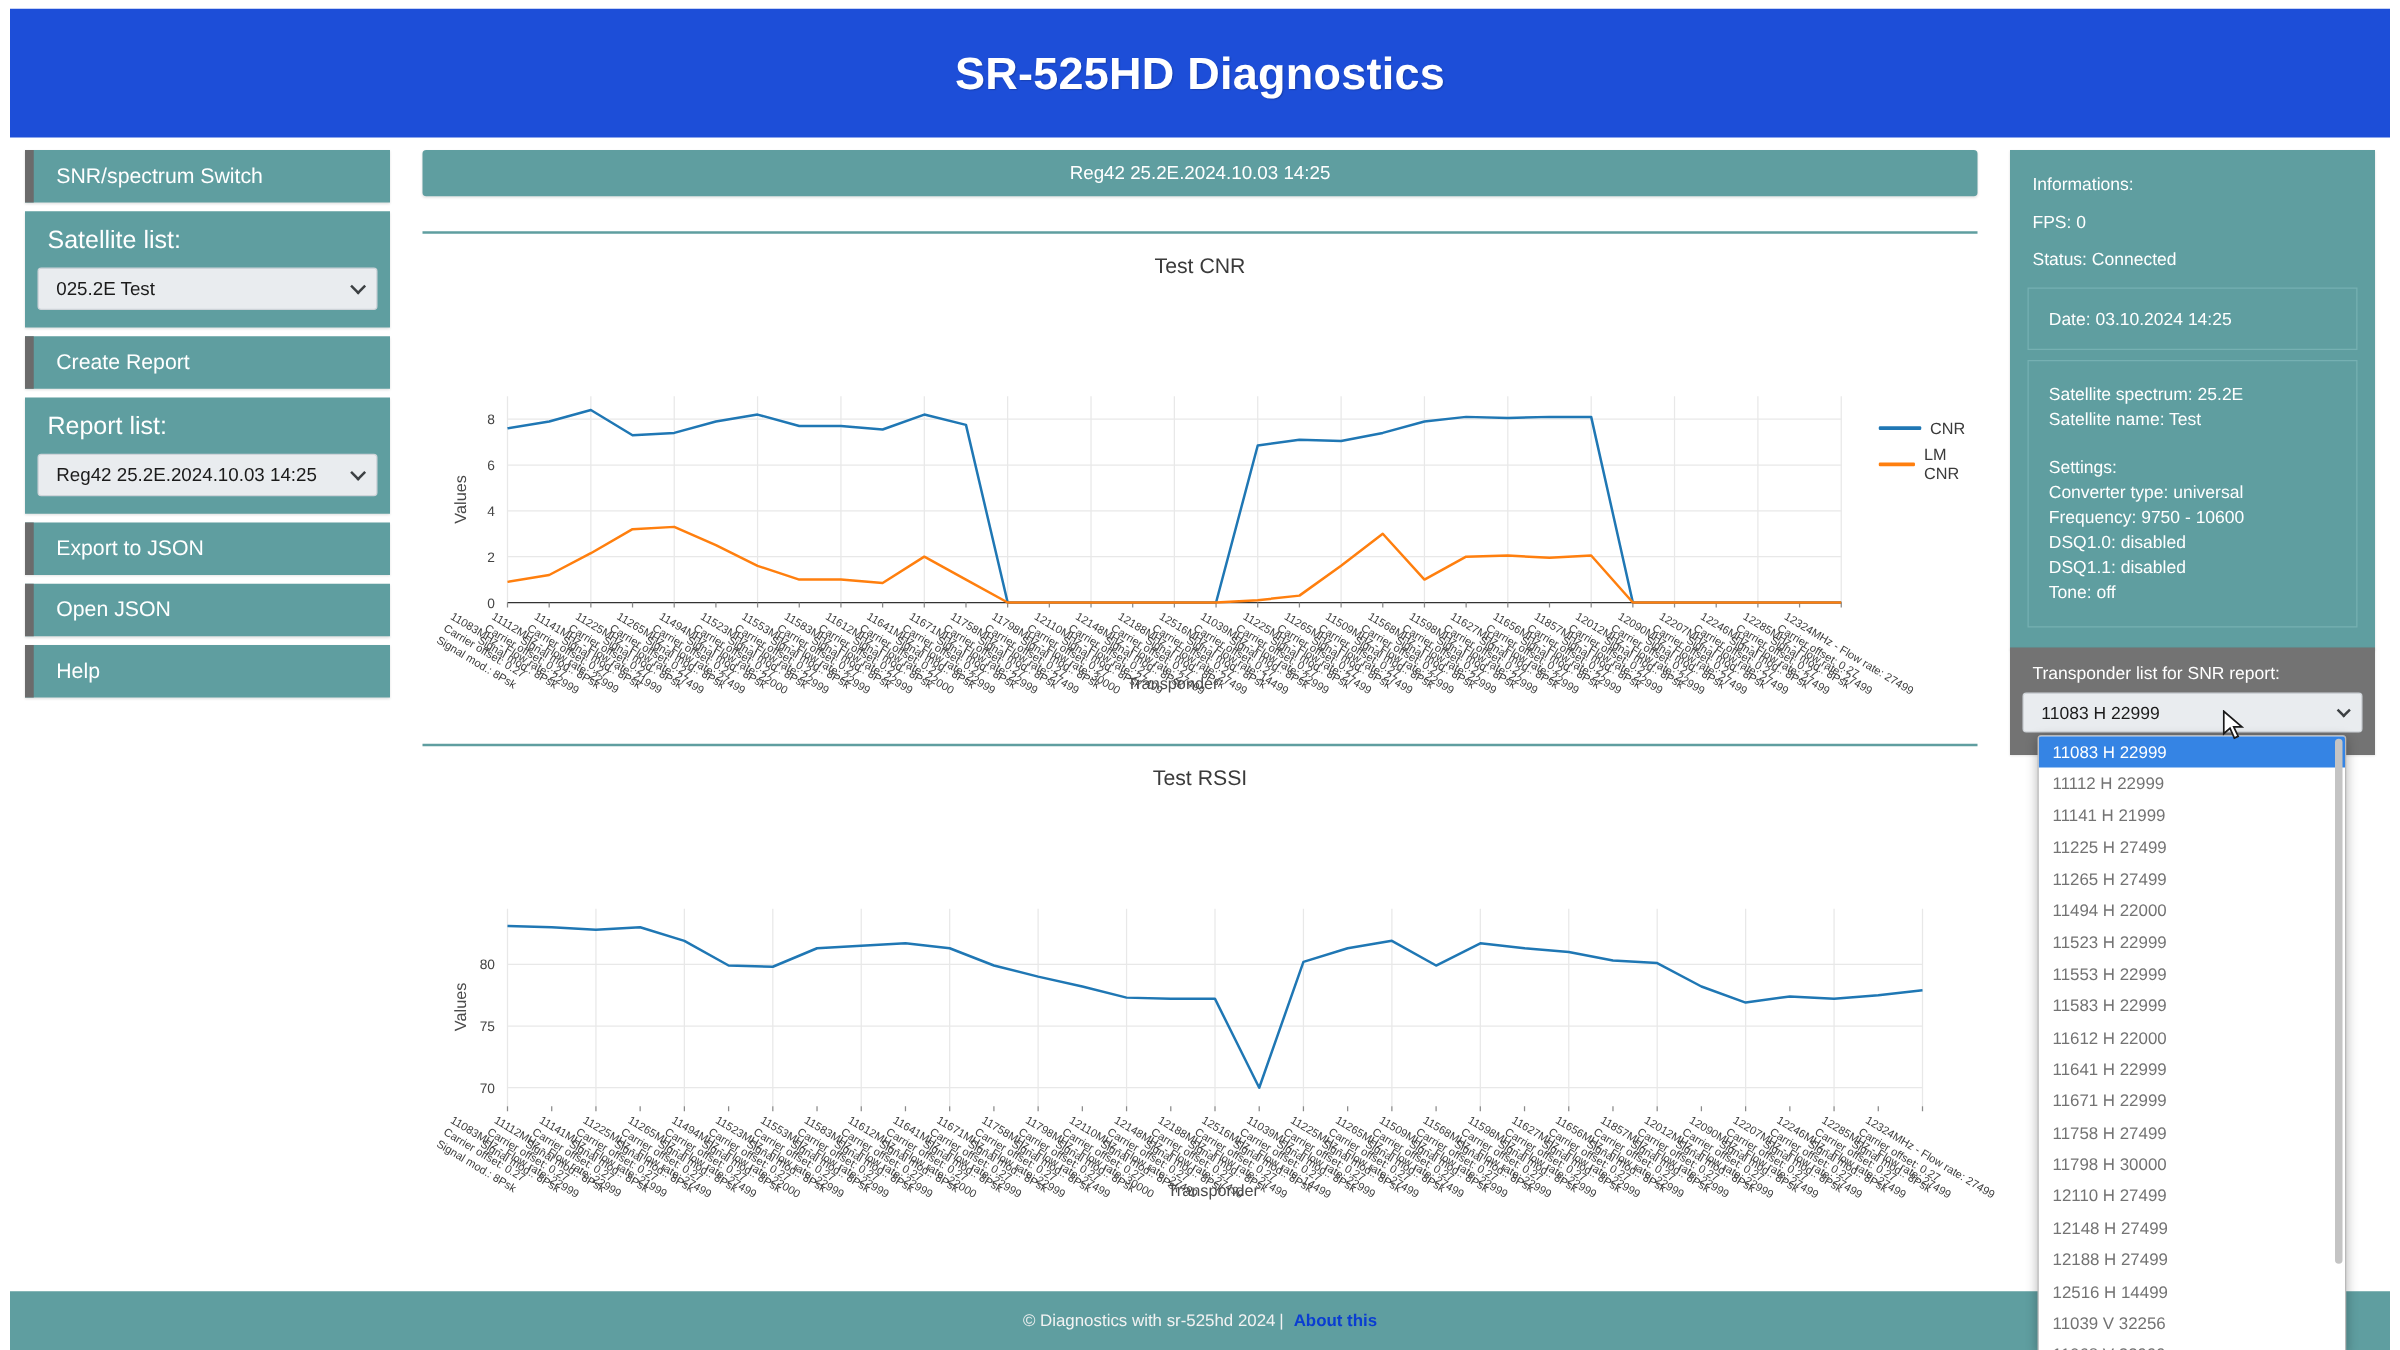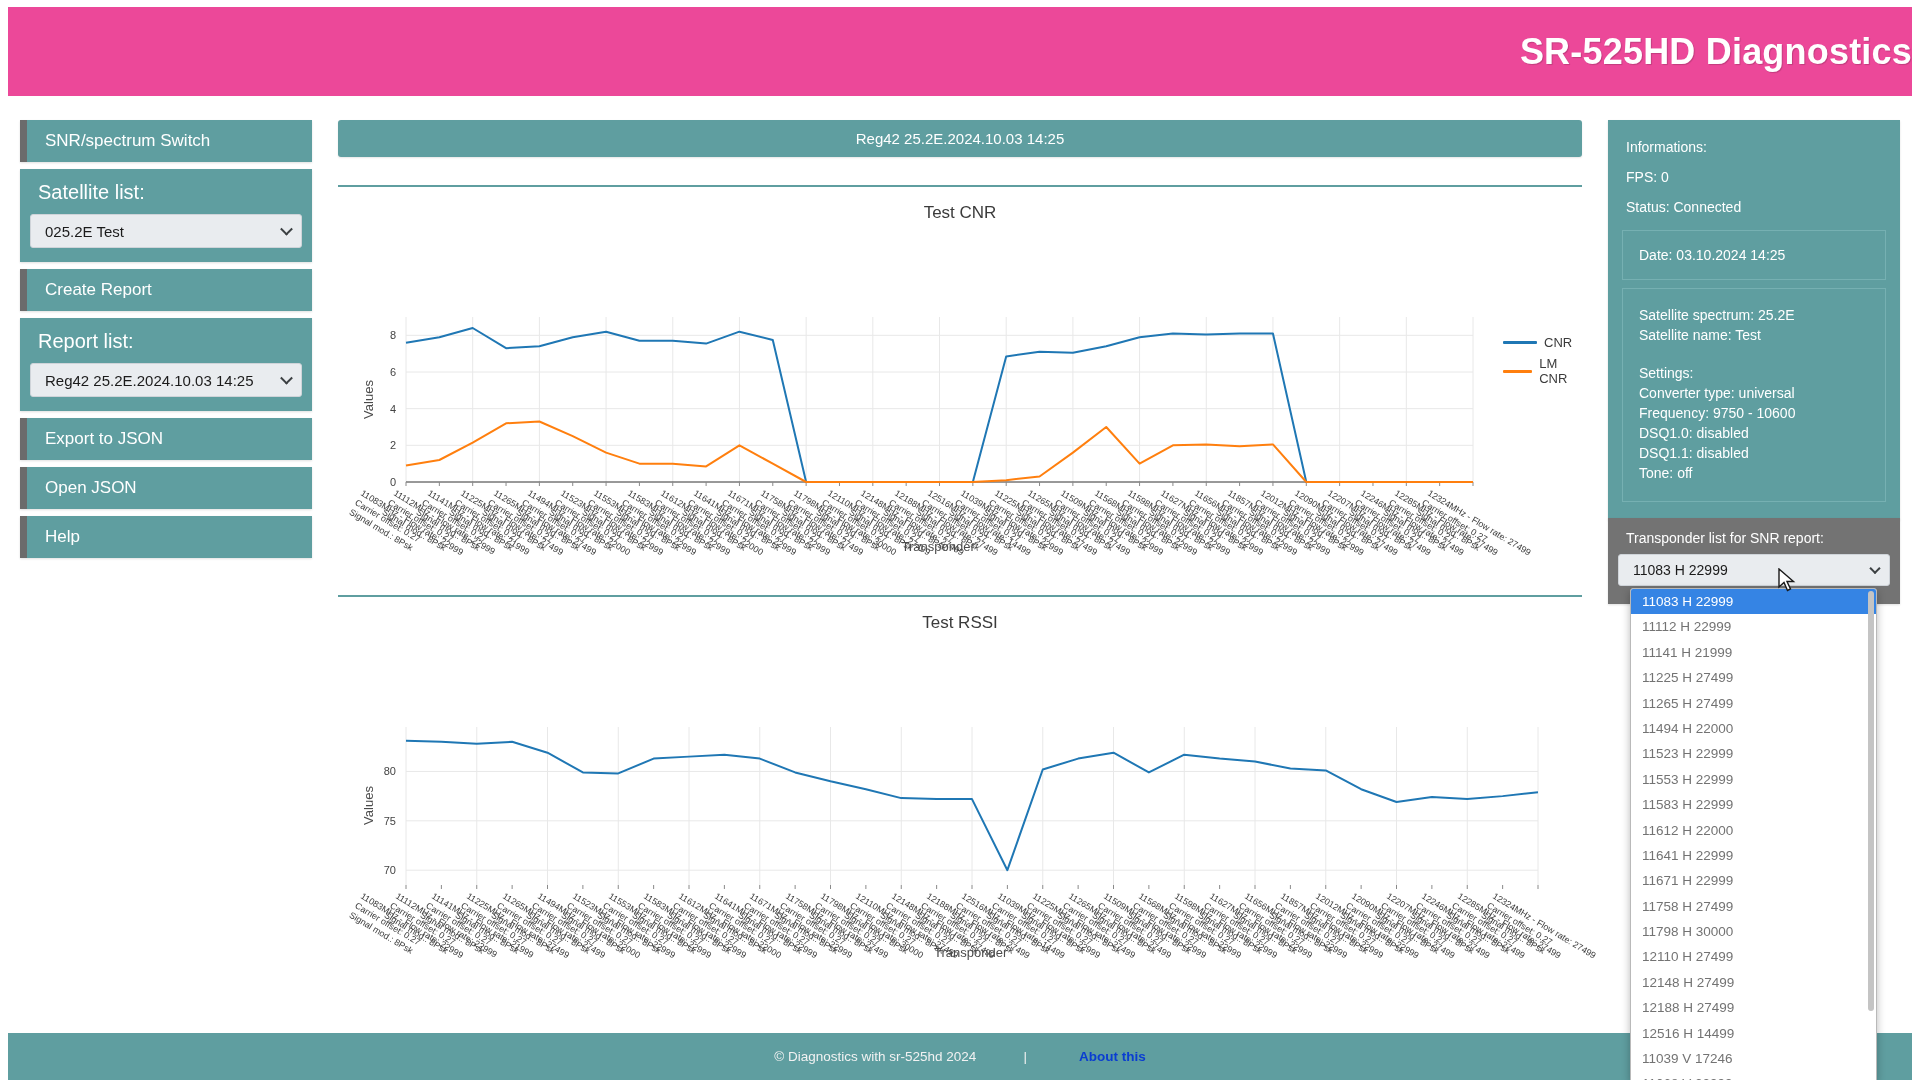--- a/index.html
+++ b/index.html
@@ -9,23 +9,23 @@
     width: 1920px; height: 1080px;
     overflow: hidden;
     background: #ffffff;
     font-family: "Liberation Sans", sans-serif;
   }
   #app { position: relative; width: 1920px; height: 1080px; }
 
   
   .site-header {
     position: absolute; left: 8px; top: 7px;
-    width: 1904px; height: 89px;
-    background: #ec4899;
-    display: flex; align-items: center; justify-content: flex-end;
+    width: 1904px; height: 103px;
+    background: #1d4ed8;
+    display: flex; align-items: center; justify-content: center;
   }
   .site-title {
     color: #ffffff;
     font-size: 36px;
     font-weight: bold;
     letter-spacing: .2px;
     text-shadow: 1px 1px 1px rgba(0,0,0,.18);
   }
 
   
@@ -210,21 +210,21 @@
 
   
   .cursor { position: absolute; left: 1778px; top: 568px; z-index: 60; pointer-events: none; }
 
   
   .footer {
     position: absolute; left: 8px; top: 1033px;
     width: 1904px; height: 47px;
     background: #5f9ea0;
     display: flex; align-items: center; justify-content: center;
-    color: #f2f2f2; font-size: 13.5px; gap: 44px;
+    color: #f2f2f2; font-size: 13.5px;
   }
   .footer a { color: #0a3dd1; font-weight: bold; text-decoration: none; margin-left: 5px; }
   .footer .sep { margin: 0 3px; }
 </style>
 </head>
 <body>
 
 <div id="app">
 
   <div class="site-header">
@@ -520,21 +520,21 @@
       <div class="dd-item">11583 H 22999</div>
       <div class="dd-item">11612 H 22000</div>
       <div class="dd-item">11641 H 22999</div>
       <div class="dd-item">11671 H 22999</div>
       <div class="dd-item">11758 H 27499</div>
       <div class="dd-item">11798 H 30000</div>
       <div class="dd-item">12110 H 27499</div>
       <div class="dd-item">12148 H 27499</div>
       <div class="dd-item">12188 H 27499</div>
       <div class="dd-item">12516 H 14499</div>
-      <div class="dd-item">11039 V 17246</div>
+      <div class="dd-item">11039 V 32256</div>
       <div class="dd-item">11068 V 22999</div>
     </div>
 
   <svg class="cursor" width="20" height="26" viewBox="0 0 20 26">
     <polygon points="1,1 1,19 6,14.5 9.5,22.5 12.5,21 9,13.5 15.5,13.5" fill="#ffffff" stroke="#1a1a1a" stroke-width="1.4"></polygon>
   </svg>
 
   <div class="footer">
     <span>© Diagnostics with sr-525hd 2024</span>
     <span class="sep">|</span>

